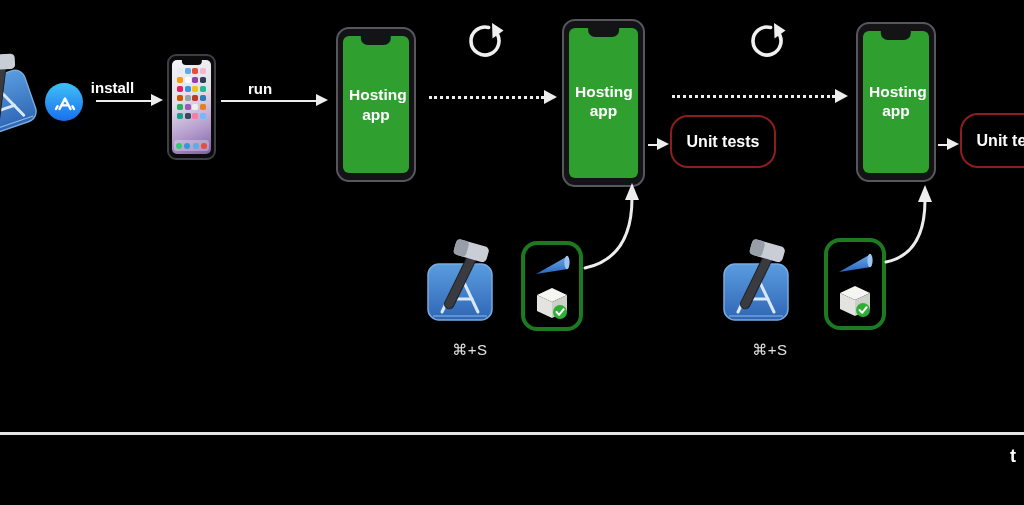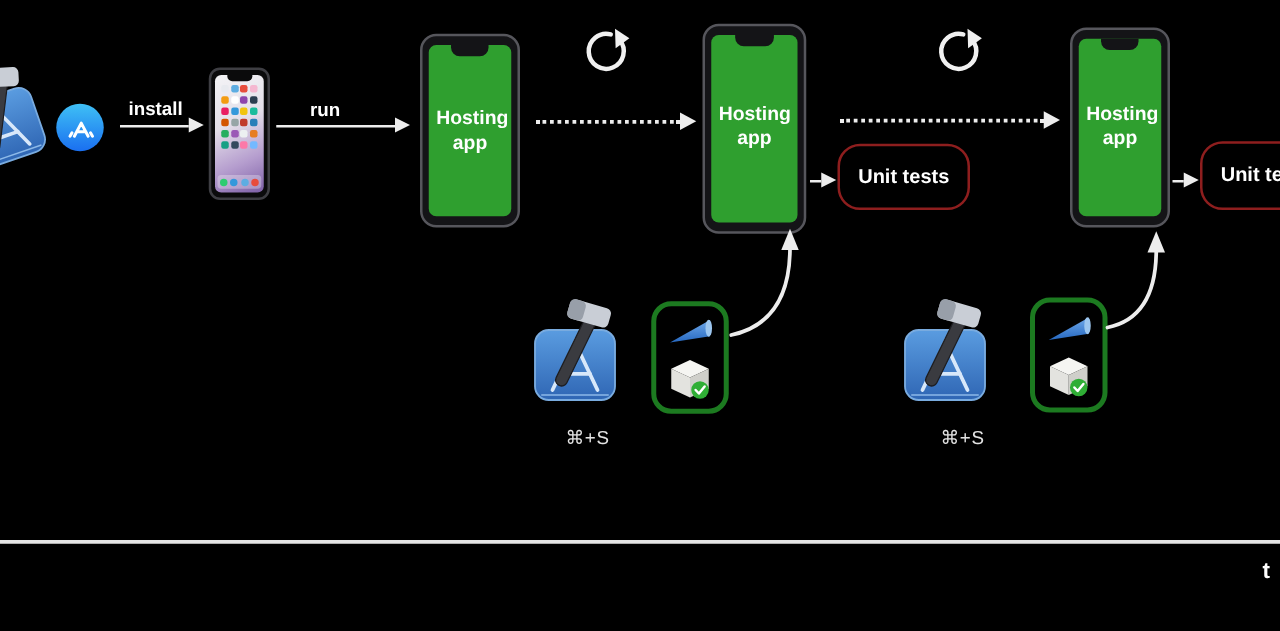--- a/index.html
+++ b/index.html
@@ -110,21 +110,21 @@
 
   <svg class="abs" style="left:-40px;top:50px;transform:rotate(-19deg)" width="86" height="86" viewBox="0 0 90 90">
       <use href="#xcode-g"></use>
     </svg>
 
   <svg class="abs" style="left:44px;top:82px" width="40" height="40" viewBox="0 0 40 40">
     <circle cx="20" cy="20" r="19" fill="url(#asgrad)"></circle>
     <path d="M15.5 27 L21 16.5 L26.5 27 M17.3 23.4 L24.7 23.4 M12 27 L13.6 24.2 M30 27 L28.4 24.2" stroke="#fff" stroke-width="2.4" fill="none" stroke-linecap="round" stroke-linejoin="round"></path>
   </svg>
 
-  <div class="flow-label" style="left:96px;top:79px;width:57px">install</div>
+  <div class="flow-label" style="left:84px;top:79px;width:57px">install</div>
   <div class="harrow" style="left:96px;top:100px;width:55px"></div>
 
   <div class="iphone-photo" style="left:167px;top:54px;width:49px;height:106px">
     <div class="ip-screen">
       <div class="ip-grid">
           <span class="appdot" style="background: rgb(232, 234, 239);"></span>
           <span class="appdot" style="background: rgb(93, 173, 226);"></span>
           <span class="appdot" style="background: rgb(231, 76, 60);"></span>
           <span class="appdot" style="background: rgb(245, 183, 208);"></span>
           <span class="appdot" style="background: rgb(243, 156, 18);"></span>

